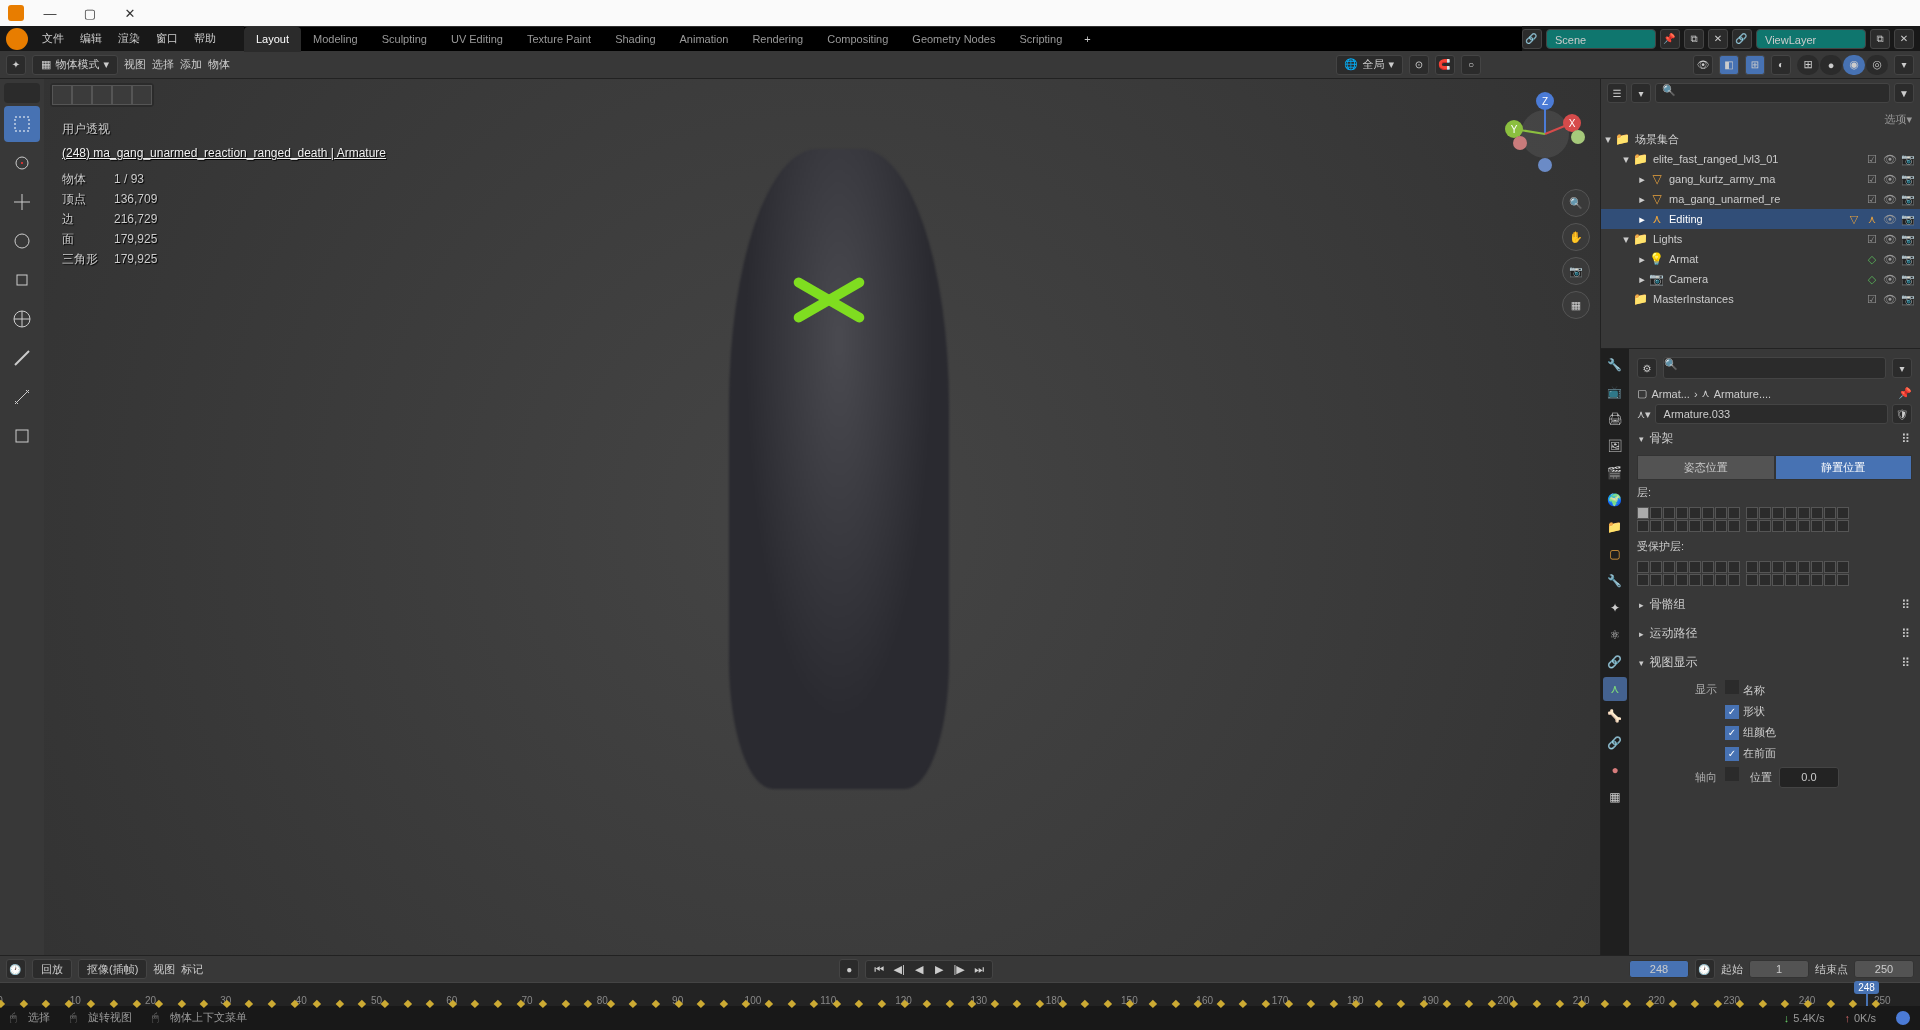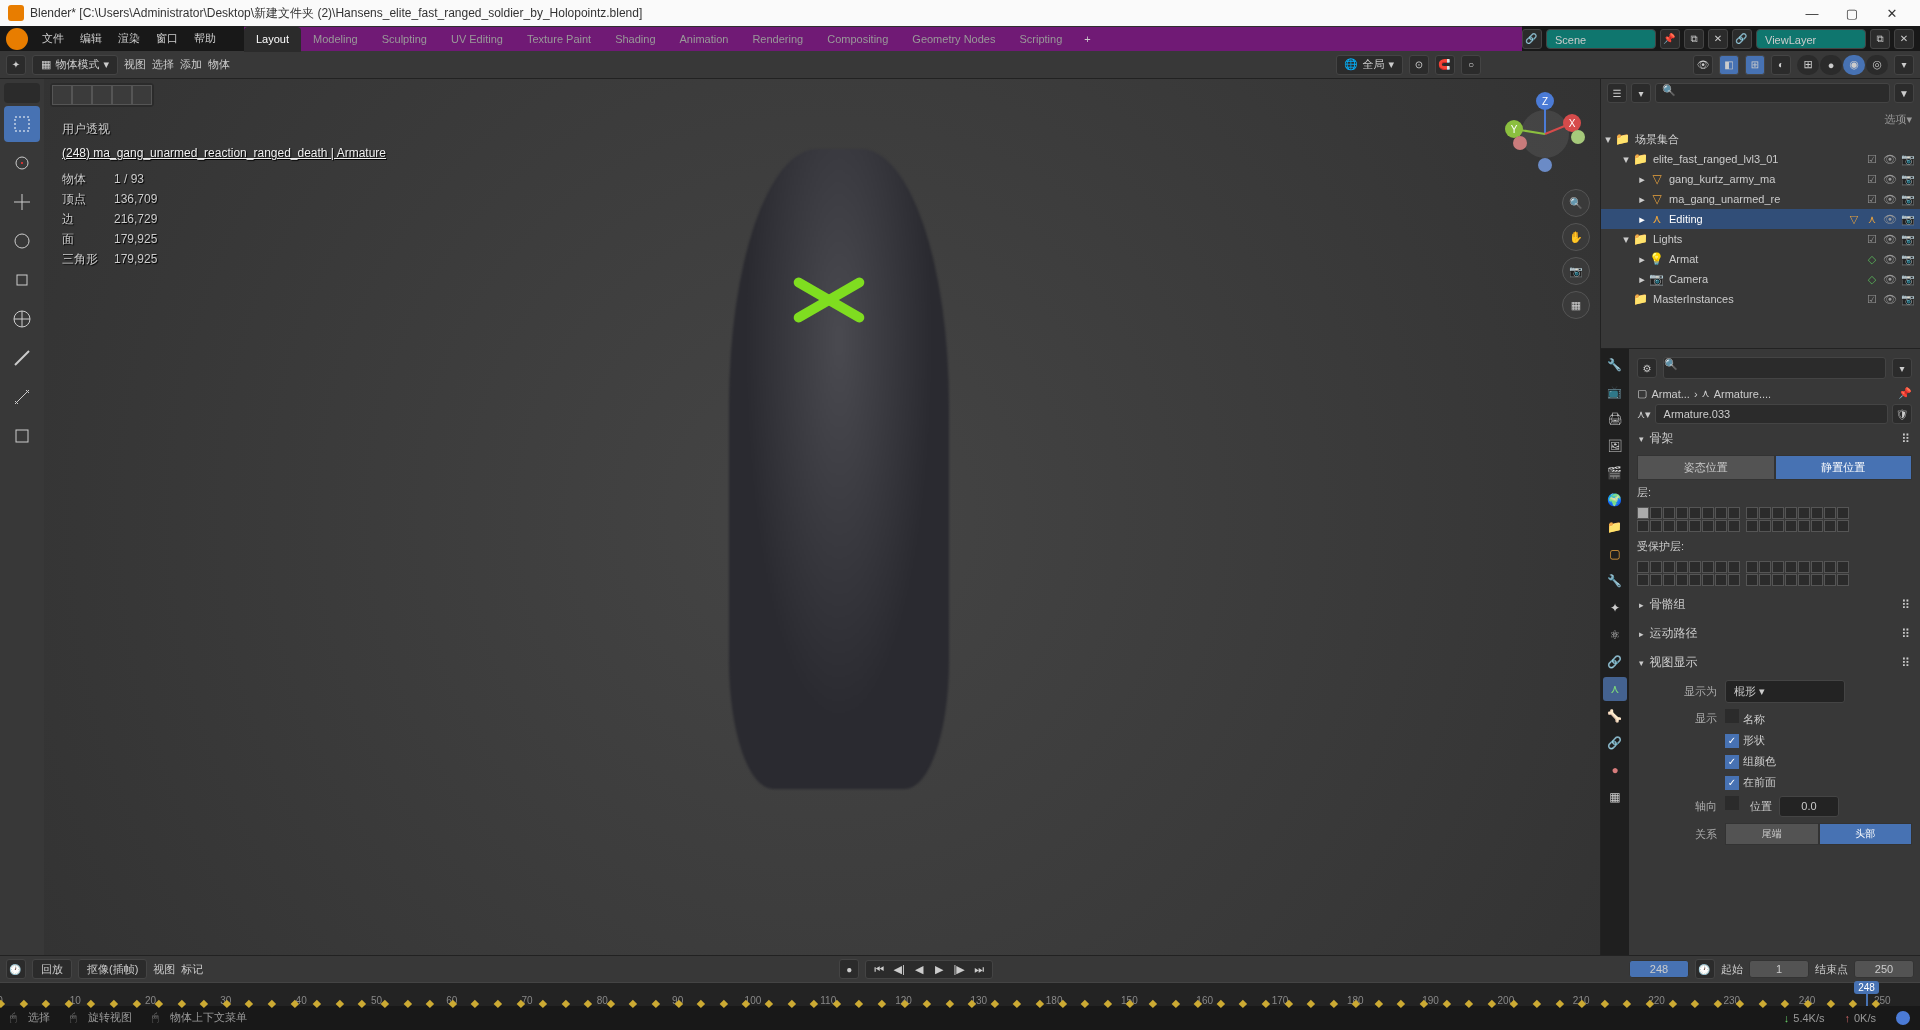--- a/index.html
+++ b/index.html
@@ -4,21 +4,21 @@
 <style>
 * { margin:0; padding:0; box-sizing:border-box; font-family:sans-serif; user-select:none; }
 body { width:1920px; height:1030px; background:#383838; color:#ccc; font-size:11px; overflow:hidden; position:relative; }
 .titlebar { height:26px; background:#fafafa; color:#333; display:flex; align-items:center; padding:0 8px; font-size:12px; }
 .titlebar .blender-logo { width:16px; height:16px; background:#e87d00; border-radius:3px; margin-right:6px; }
 .titlebar .title { flex:1; }
 .titlebar .win-btn { width:40px; text-align:center; font-size:13px; }
 .topbar { height:25px; background:#181818; display:flex; align-items:center; }
 .topbar .blender-icon { width:22px; height:22px; margin:0 6px; background:#e87d00; border-radius:50%; }
 .topbar .menu-item { padding:0 8px; line-height:25px; cursor:pointer; }
-.workspace-tabs { height:25px; background:#701a75; display:flex; align-items:center; border-top:1px solid #303030; flex:1; margin-left:20px; }
+.workspace-tabs { height:25px; background:#000000; display:flex; align-items:center; border-top:1px solid #303030; flex:1; margin-left:20px; }
 .workspace-tab { padding:0 12px; line-height:25px; color:#999; }
 .workspace-tab.active { background:#2b2b2b; color:#fff; border-top-left-radius:4px; border-top-right-radius:4px; }
 .workspace-add { padding:0 10px; }
 .topbar-right { display:flex; align-items:center; gap:4px; padding-right:6px; }
 .scene-field, .layer-field { background:#0f766e; border:1px solid #444; border-radius:4px; padding:2px 8px; width:110px; height:20px; line-height:16px; }
 .icon-btn { width:20px; height:20px; background:#2b2b2b; border:1px solid #444; border-radius:3px; display:inline-flex; align-items:center; justify-content:center; font-size:10px; }
 .header3d { height:28px; background:#383838; border-bottom:1px solid #222; display:flex; align-items:center; padding:0 6px; gap:6px; }
 .dropdown { background:#2b2b2b; border:1px solid #444; border-radius:3px; padding:2px 8px; height:20px; display:inline-flex; align-items:center; gap:4px; }
 .main-row { display:flex; height:calc(100% - 26px - 25px - 28px - 50px - 25px); }
 .toolbar-left { width:44px; background:#383838; display:flex; flex-direction:column; padding:4px; gap:3px; }
@@ -100,21 +100,20 @@
 .char-x::after { transform:rotate(-30deg); }
 .shading-group { display:flex; gap:1px; }
 .shading-group .sbtn { width:22px; height:20px; border-radius:10px; background:#2b2b2b; display:flex; align-items:center; justify-content:center; }
 .shading-group .sbtn.active { background:#4772b3; }
 </style>
 </head>
 <body>
 
 <div class="titlebar">
   <div class="blender-logo"></div>
-  <div class="title">Blender* [C:\Users\Administrator\Desktop\新建文件夹 (2)\Hansens_elite_fast_ranged_soldier_by_Holopointz.blend]</div>
   <div class="win-btn">—</div>
   <div class="win-btn">▢</div>
   <div class="win-btn">✕</div>
 </div>
 
 <div class="topbar">
   <div class="blender-icon"></div>
   <div class="menu-item">文件</div>
   <div class="menu-item">编辑</div>
   <div class="menu-item">渲染</div>
@@ -525,24 +524,20 @@
             <span style="flex:1"></span>
             <span>⠿</span>
           </div>
         <div class="panel-hdr">
             <span class="chev">▾</span>
             <span>视图显示</span>
             <span style="flex:1"></span>
             <span>⠿</span>
           </div>
         <div class="prop-row">
-            <span class="plabel">显示为</span>
-            <span class="pselect"><span>棍形</span> ▾</span>
-          </div>
-        <div class="prop-row">
             <span class="plabel">显示</span>
             <span class="pval"><span class="chk off"></span><span>名称</span></span>
           </div>
         <div class="prop-row">
             <span class="plabel"></span>
             <span class="pval"><span class="chk">✓</span><span>形状</span></span>
           </div>
         <div class="prop-row">
             <span class="plabel"></span>
             <span class="pval"><span class="chk">✓</span><span>组颜色</span></span>
@@ -550,29 +545,20 @@
         <div class="prop-row">
             <span class="plabel"></span>
             <span class="pval"><span class="chk">✓</span><span>在前面</span></span>
           </div>
         <div class="prop-row">
             <span class="plabel">轴向</span>
             <span class="pval" style="display:flex;gap:4px">
               <span class="chk off"></span>
               <span style="padding:3px">位置</span>
               <span class="pselect" style="width:60px;text-align:center"><span>0.0</span></span>
-            </span>
-          </div>
-        <div class="prop-row">
-            <span class="plabel">关系</span>
-            <span class="pval">
-              <div class="seg3">
-                <div>尾端</div>
-                <div class="active">头部</div>
-              </div>
             </span>
           </div>
       </div>
     </div>
   </div>
 </div>
 
 <div class="timeline">
   <div class="tl-hdr">
     <div class="icon-btn">🕐</div>

